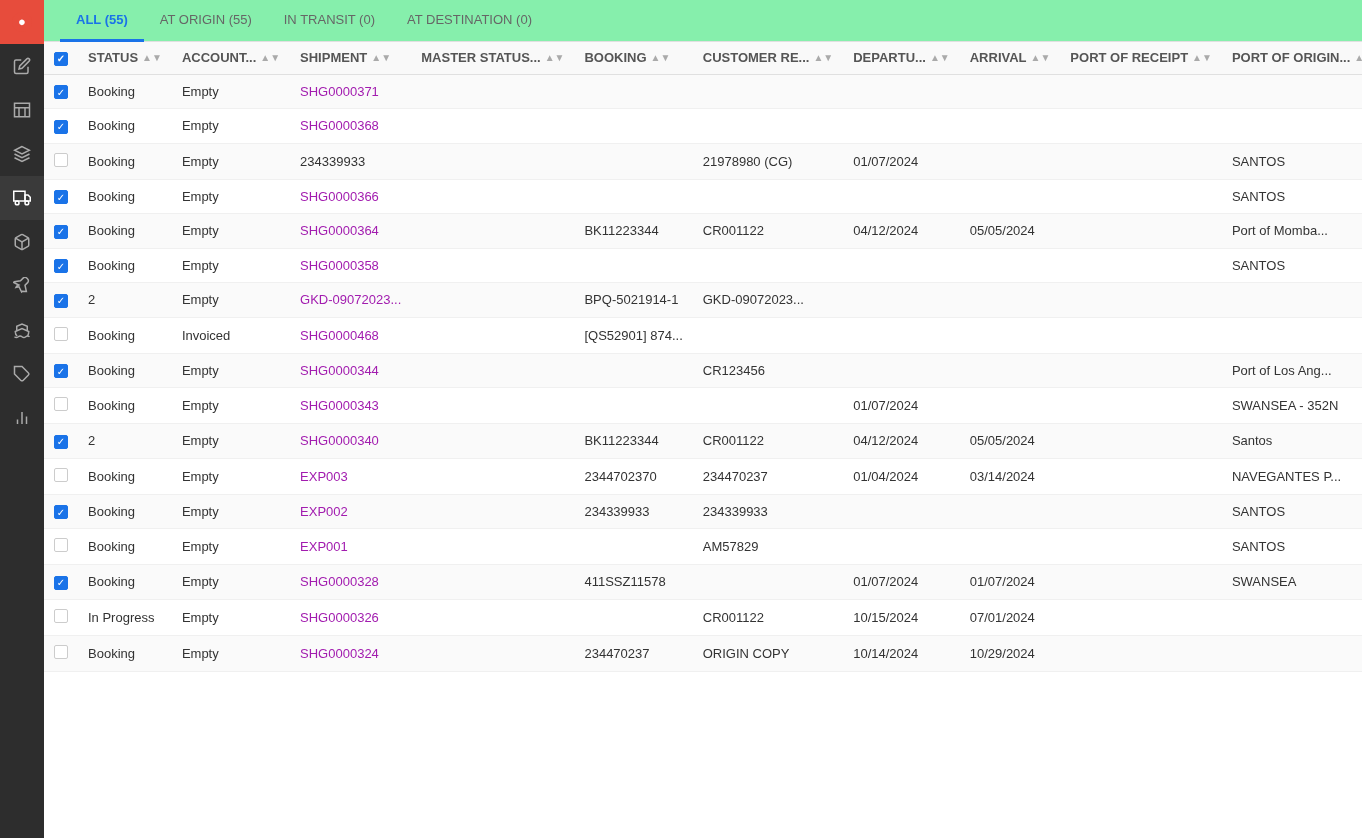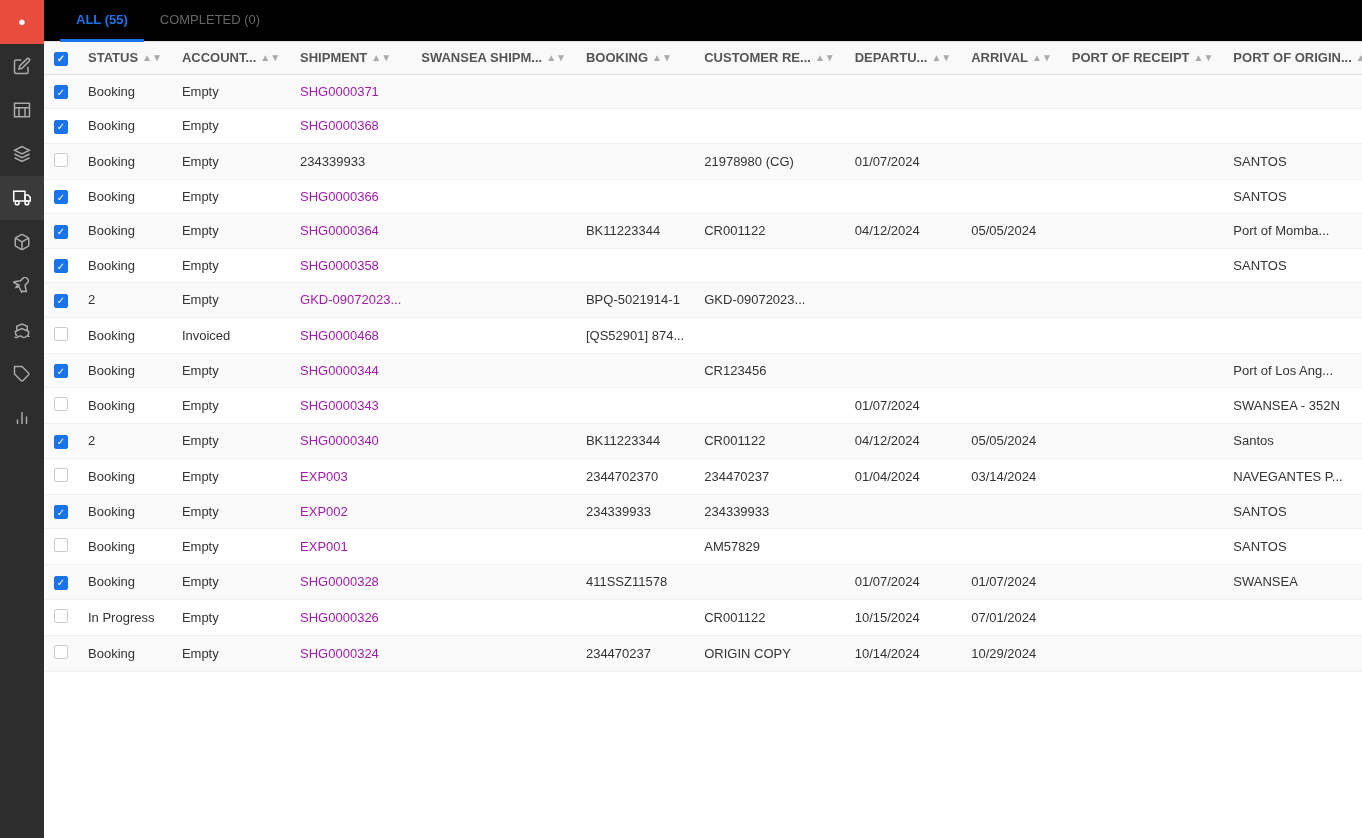--- a/index.html
+++ b/index.html
@@ -45,21 +45,21 @@
       display: flex;
       flex-direction: column;
       overflow: hidden;
     }
 
     
     .tabs {
       display: flex;
       border-bottom: 1px solid #e0e0e0;
       padding: 0 16px;
-      background: #000000;
+      background: #86efac;
       flex-shrink: 0;
     }
     .tab {
       padding: 12px 16px;
       cursor: pointer;
       font-size: 13px;
       color: #666;
       border-bottom: 3px solid transparent;
       margin-bottom: -1px;
       white-space: nowrap;
@@ -224,21 +224,23 @@
         <line x1="12" y1="20" x2="12" y2="4"></line>
         <line x1="6" y1="20" x2="6" y2="14"></line>
       </svg>
   </div>
 </div>
 
 <div class="main">
 
   <div class="tabs">
     <div class="tab active">ALL (55)</div>
-    <div class="tab">COMPLETED (0)</div>
+    <div class="tab">AT ORIGIN (55)</div>
+    <div class="tab">IN TRANSIT (0)</div>
+    <div class="tab">AT DESTINATION (0)</div>
   </div>
 
   <div class="table-container">
     <table>
       <thead>
         <tr>
           <th class="checkbox-cell">
             <div class="checkbox checked">✓</div>
           </th>
           <th>
@@ -254,21 +256,21 @@
               </div>
           </th>
           <th>
             <div class="th-inner">
                 <span>SHIPMENT</span>
                 <span class="sort-icon">▲▼</span>
               </div>
           </th>
           <th>
             <div class="th-inner">
-                <span>SWANSEA SHIPM...</span>
+                <span>MASTER STATUS...</span>
                 <span class="sort-icon">▲▼</span>
               </div>
           </th>
           <th>
             <div class="th-inner">
                 <span>BOOKING</span>
                 <span class="sort-icon">▲▼</span>
               </div>
           </th>
           <th>

